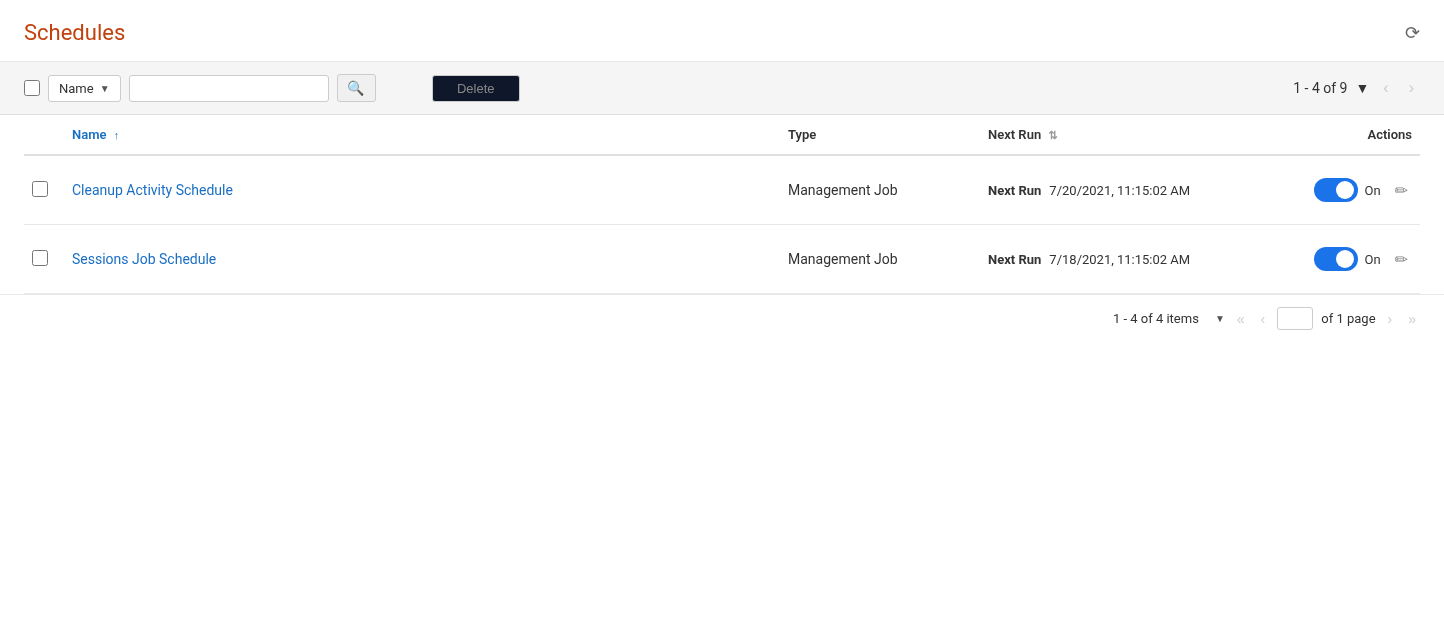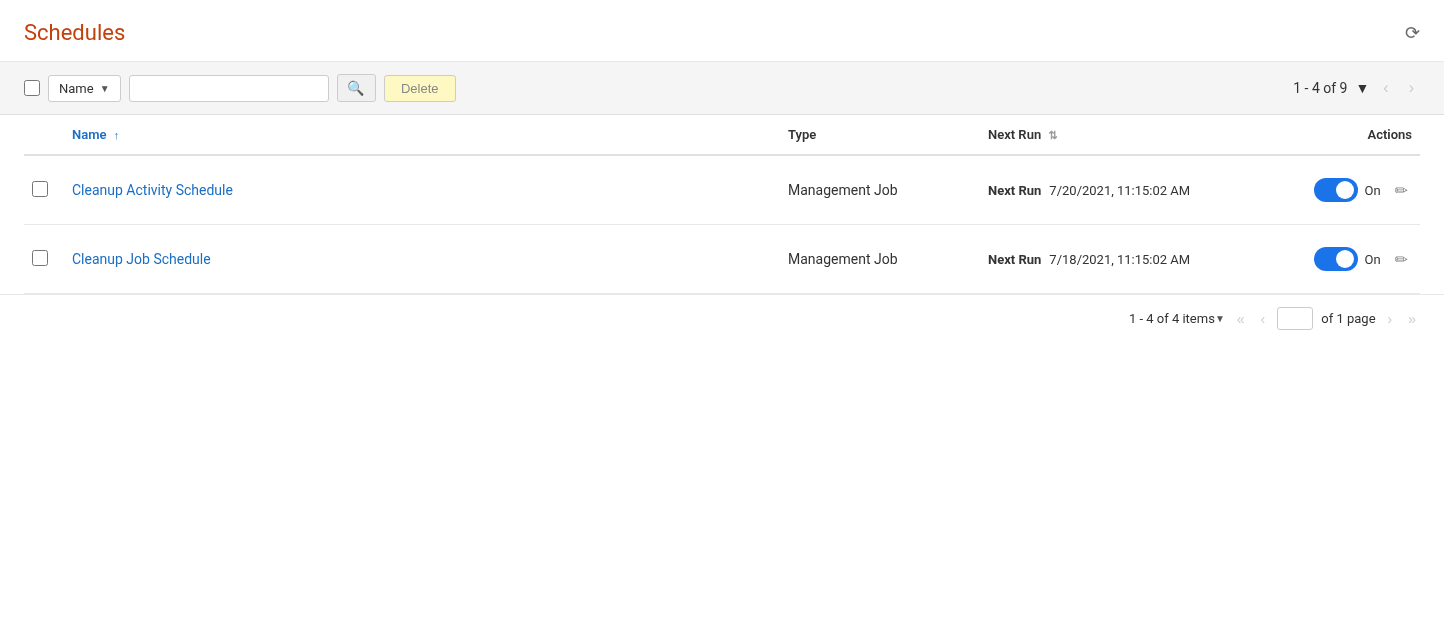--- a/index.html
+++ b/index.html
@@ -78,27 +78,28 @@
       background: #f0f0f0;
       border: 1px solid #ccc;
       border-radius: 3px;
       padding: 5px 10px;
       cursor: pointer;
       color: #555;
       font-size: 14px;
     }
 
     .delete-btn {
-      background: #fef9c3;
-      border: 1px solid #ccc;
-      border-radius: 3px;
-      padding: 5px 16px;
+      background: #0f172a;
+      border: 1px solid #ccc;
+      border-radius: 3px;
+      padding: 5px 24px;
       cursor: pointer;
       color: #888;
       font-size: 13px;
+      margin-left: 48px;
     }
     .nav-btn {
       background: none;
       border: none;
       cursor: pointer;
       color: #666;
       font-size: 16px;
       padding: 2px 6px;
     }
     .nav-btn:disabled { color: #ccc; cursor: default; }
@@ -223,21 +224,21 @@
       justify-content: flex-end;
       padding: 12px 24px;
       gap: 8px;
       font-size: 13px;
       color: #333;
       border-top: 1px solid #e8e8e8;
     }
     .footer-pagination .page-range-label {
       display: flex;
       align-items: center;
-      gap: 0;
+      gap: 16px;
     }
     .footer-pagination .chevron-down { font-size: 10px; color: #555; }
     .page-input {
       width: 36px;
       border: 1px solid #ccc;
       border-radius: 3px;
       padding: 3px 6px;
       text-align: center;
       font-size: 13px;
     }
@@ -323,21 +324,21 @@
           </div>
           <button class="edit-btn">✏</button>
         </div>
       </td>
     </tr>
         <tr>
       <td class="col-checkbox">
         <input type="checkbox" class="checkbox-control" style="">
       </td>
       <td>
-        <a class="row-link">Cleanup Job Schedule</a>
+        <a class="row-link">Sessions Job Schedule</a>
       </td>
       <td>Management Job</td>
       <td>
         <div class="next-run-cell">
           <span class="next-run-label">Next Run</span>
           <span class="next-run-value">7/18/2021, 11:15:02 AM</span>
         </div>
       </td>
       <td>
         <div class="actions-cell">

